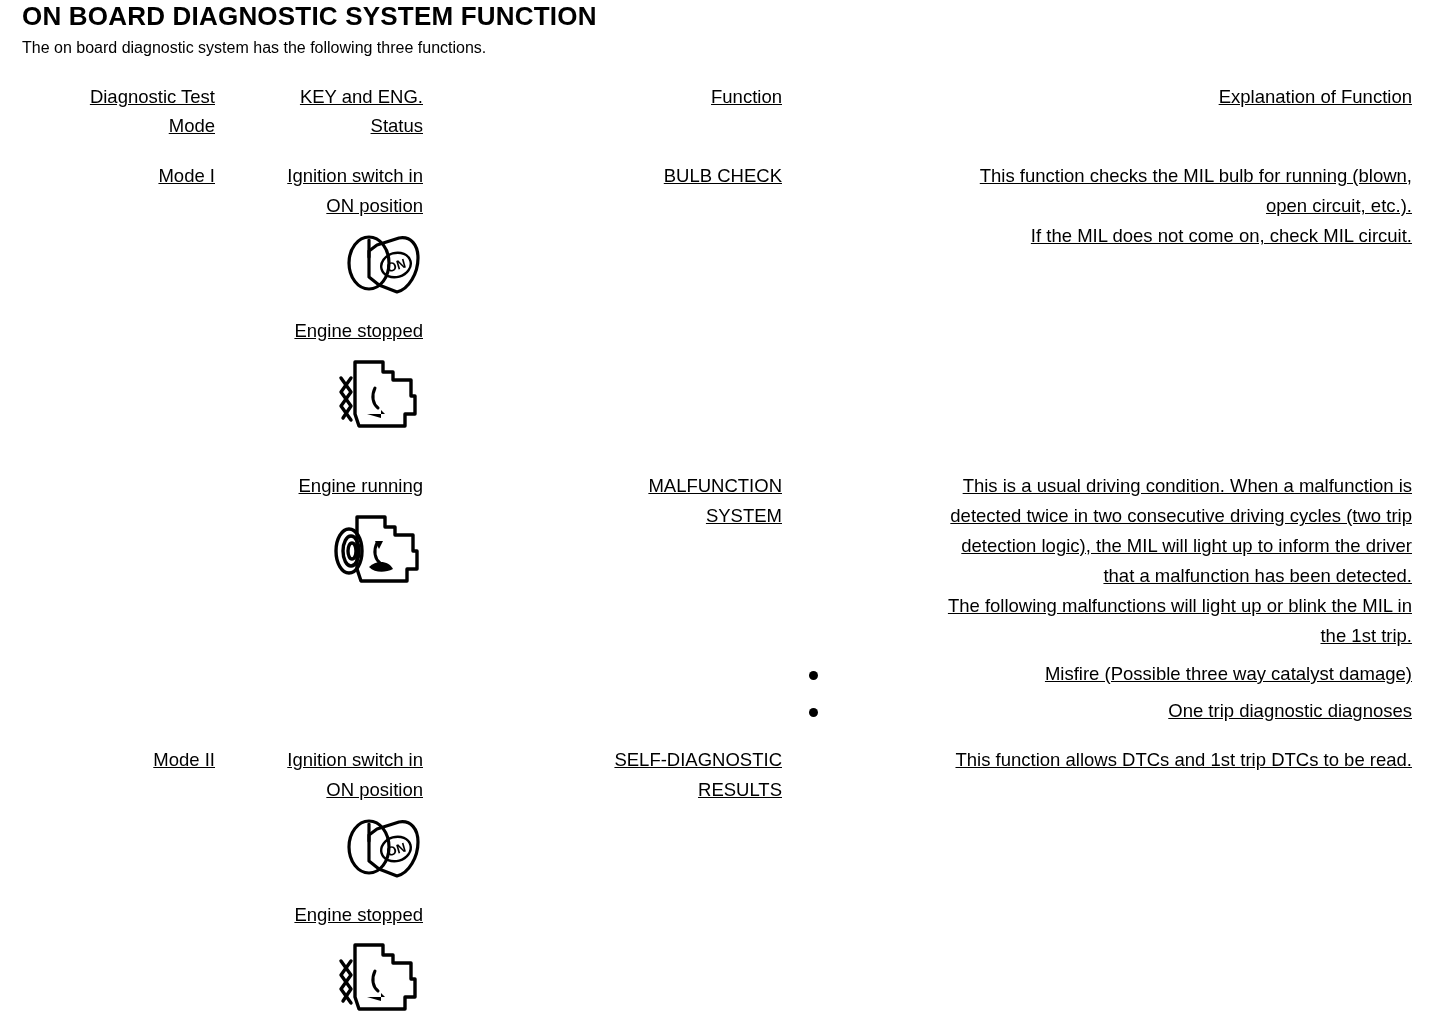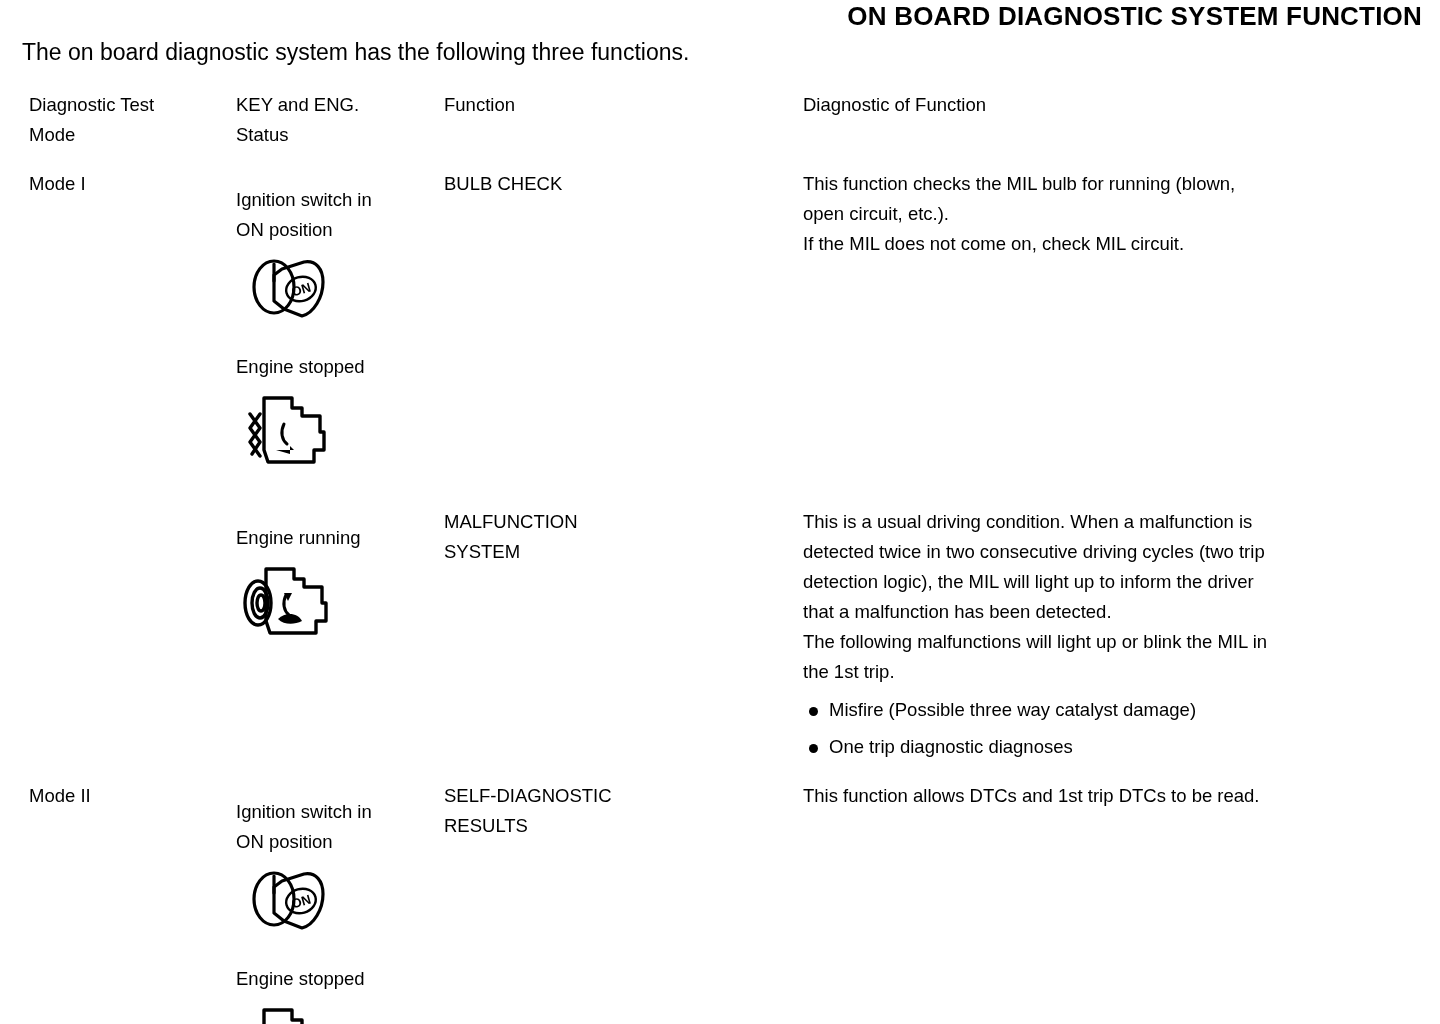--- a/index.html
+++ b/index.html
@@ -20,69 +20,68 @@
     height: 1024px;
     box-sizing: border-box;
     padding: 0 18px;
   }
   .doc-title {
     font-size: 26px;
     font-weight: bold;
     letter-spacing: 0.2px;
     margin: 2px 0 0 4px;
     line-height: 1.12;
-    text-align: right;
   }
   .doc-subtitle {
-    font-size: 23px;
+    font-size: 16px;
     font-weight: normal;
     margin: 8px 0 0 4px;
     line-height: 1.15;
   }
   table.odb-table {
     margin-top: 14px;
     border-collapse: collapse;
     width: 1404px;
     table-layout: fixed;
   }
   table.odb-table col.c-mode   { width: 207px; }
   table.odb-table col.c-status { width: 208px; }
   table.odb-table col.c-func   { width: 359px; }
   table.odb-table col.c-expl   { width: 630px; }
 
   table.odb-table th,
   table.odb-table td {
     vertical-align: top;
-    text-align: left;
+    text-align: right;
     font-weight: normal;
     font-size: 18.5px;
     line-height: 1.62;
     padding: 10px 10px 10px 11px;
     border: 0;
+    text-decoration: underline;
   }
   
   .vrule { border-left: 2px solid #000; }
 
   
   .top-rule td, .top-rule th { border-top: 4px solid #000; }
   .head-rule td, .head-rule th { border-top: 2px solid #000; }
   .thin-rule td { border-top: 1.5px solid #000; }
   .bottom-rule td { border-bottom: 4px solid #000; }
 
   thead th {
     padding-top: 14px;
     padding-bottom: 18px;
   }
 
   .cell-text { white-space: pre-line; }
 
   .status-label {
     display: block;
     margin-bottom: 2px;
-    margin-top: 16px;
   }
   .icon-wrap {
     display: block;
     margin: 6px 0 4px 8px;
   }
   .icon-wrap.engine { margin-left: 4px; }
 
   .bullets {
     margin: 6px 0 0 0;
     padding: 0;
@@ -123,21 +122,21 @@
         <col class="c-expl">
     </colgroup>
 
     <thead>
       <tr class="top-rule">
         <th class="cell-text">Diagnostic Test
 Mode</th>
         <th class="cell-text vrule">KEY and ENG.
 Status</th>
         <th class="cell-text vrule">Function</th>
-        <th class="cell-text vrule">Diagnostic of Function</th>
+        <th class="cell-text vrule">Explanation of Function</th>
       </tr>
     </thead>
 
     <tbody>
 
       <tr class="head-rule">
         <td rowspan="2" class="cell-text">Mode I</td>
         <td class="vrule">
           <span class="status-label cell-text">Ignition switch in
 ON position</span>

